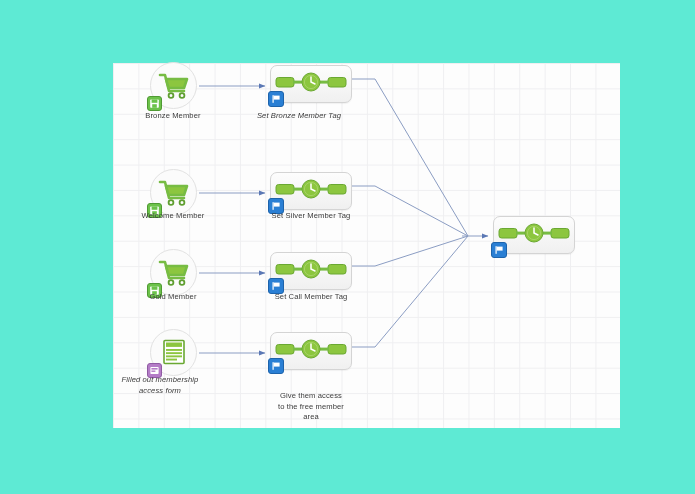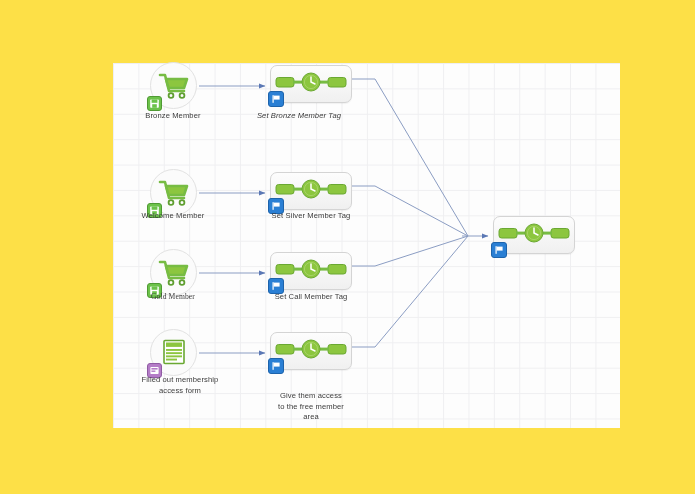--- a/index.html
+++ b/index.html
@@ -6,21 +6,21 @@
     margin: 0; padding: 0;
     width: 695px; height: 494px;
     background: #ffffff;
     font-family: "Liberation Sans", sans-serif;
     overflow: hidden;
   }
   #canvas {
     position: relative;
     width: 695px;
     height: 494px;
-    background: #fde047;
+    background: #5eead4;
   }
   
   #grid {
     position: absolute;
     left: 113px; top: 63px;
     width: 507px; height: 365px;
     background-color: #fdfdfd;
     background-image:
       linear-gradient(to right, #efeff1 1px, transparent 1px),
       linear-gradient(to bottom, #efeff1 1px, transparent 1px);
@@ -182,42 +182,42 @@
       </svg>
       <span class="badge green">
         <svg width="13" height="13" viewBox="0 0 13 13">
           <rect x="2.2" y="2.4" width="8.6" height="8.4" rx="0.8" fill="#ffffff"></rect>
           <rect x="3.6" y="2.4" width="5.8" height="3.4" fill="#6cc24a"></rect>
           <rect x="4.2" y="7.2" width="4.6" height="3.6" fill="#6cc24a"></rect>
         </svg>
       </span>
     </div>
   </div>
-  <div class="label" style="left:108px; top:292px; width:130px;font-family:Liberation Serif, serif;">Gold Member</div>
+  <div class="label" style="left:108px; top:292px; width:130px;">Gold Member</div>
 
   <div class="node start-node" style="left:150px; top:329px;">
     <div class="circle">
       <svg width="45" height="45" viewBox="0 0 45 45">
         <rect x="13" y="10.5" width="20" height="23" rx="1" fill="#ffffff" stroke="#6aa832" stroke-width="1.6"></rect>
         <rect x="15" y="12.5" width="16" height="4.4" fill="#8cc63f"></rect>
         <rect x="15" y="19" width="16" height="1.9" fill="#8cc63f"></rect>
         <rect x="15" y="22.2" width="16" height="1.9" fill="#8cc63f"></rect>
         <rect x="15" y="25.4" width="16" height="1.9" fill="#8cc63f"></rect>
         <rect x="15" y="28.6" width="11" height="1.9" fill="#8cc63f"></rect>
       </svg>
       <span class="badge purple">
         <svg width="13" height="13" viewBox="0 0 13 13">
           <rect x="2.4" y="3" width="8.2" height="7" rx="0.8" fill="#ffffff"></rect>
           <rect x="3.4" y="4" width="6.2" height="1.6" fill="#b47cc7"></rect>
           <rect x="3.4" y="6.5" width="4" height="1.4" fill="#b47cc7"></rect>
         </svg>
       </span>
     </div>
   </div>
-  <div class="label" style="left:115px; top:375px; width:130px;">Filled out membership
+  <div class="label" style="left:95px; top:375px; width:130px;font-style:italic;">Filled out membership
 access form</div>
 
   <div class="node task-node" style="left:270px; top:65px;">
     <div class="box">
       <span class="glyph">
         <svg width="72" height="22" viewBox="0 0 72 22">
           <rect x="1" y="6.5" width="18" height="9.5" rx="2.6" fill="#8cc63f" stroke="#6aa832" stroke-width="1"></rect>
           <rect x="53" y="6.5" width="18" height="9.5" rx="2.6" fill="#8cc63f" stroke="#6aa832" stroke-width="1"></rect>
           <rect x="18" y="9.6" width="9" height="3" fill="#77bc43"></rect>
           <rect x="45" y="9.6" width="9" height="3" fill="#77bc43"></rect>

